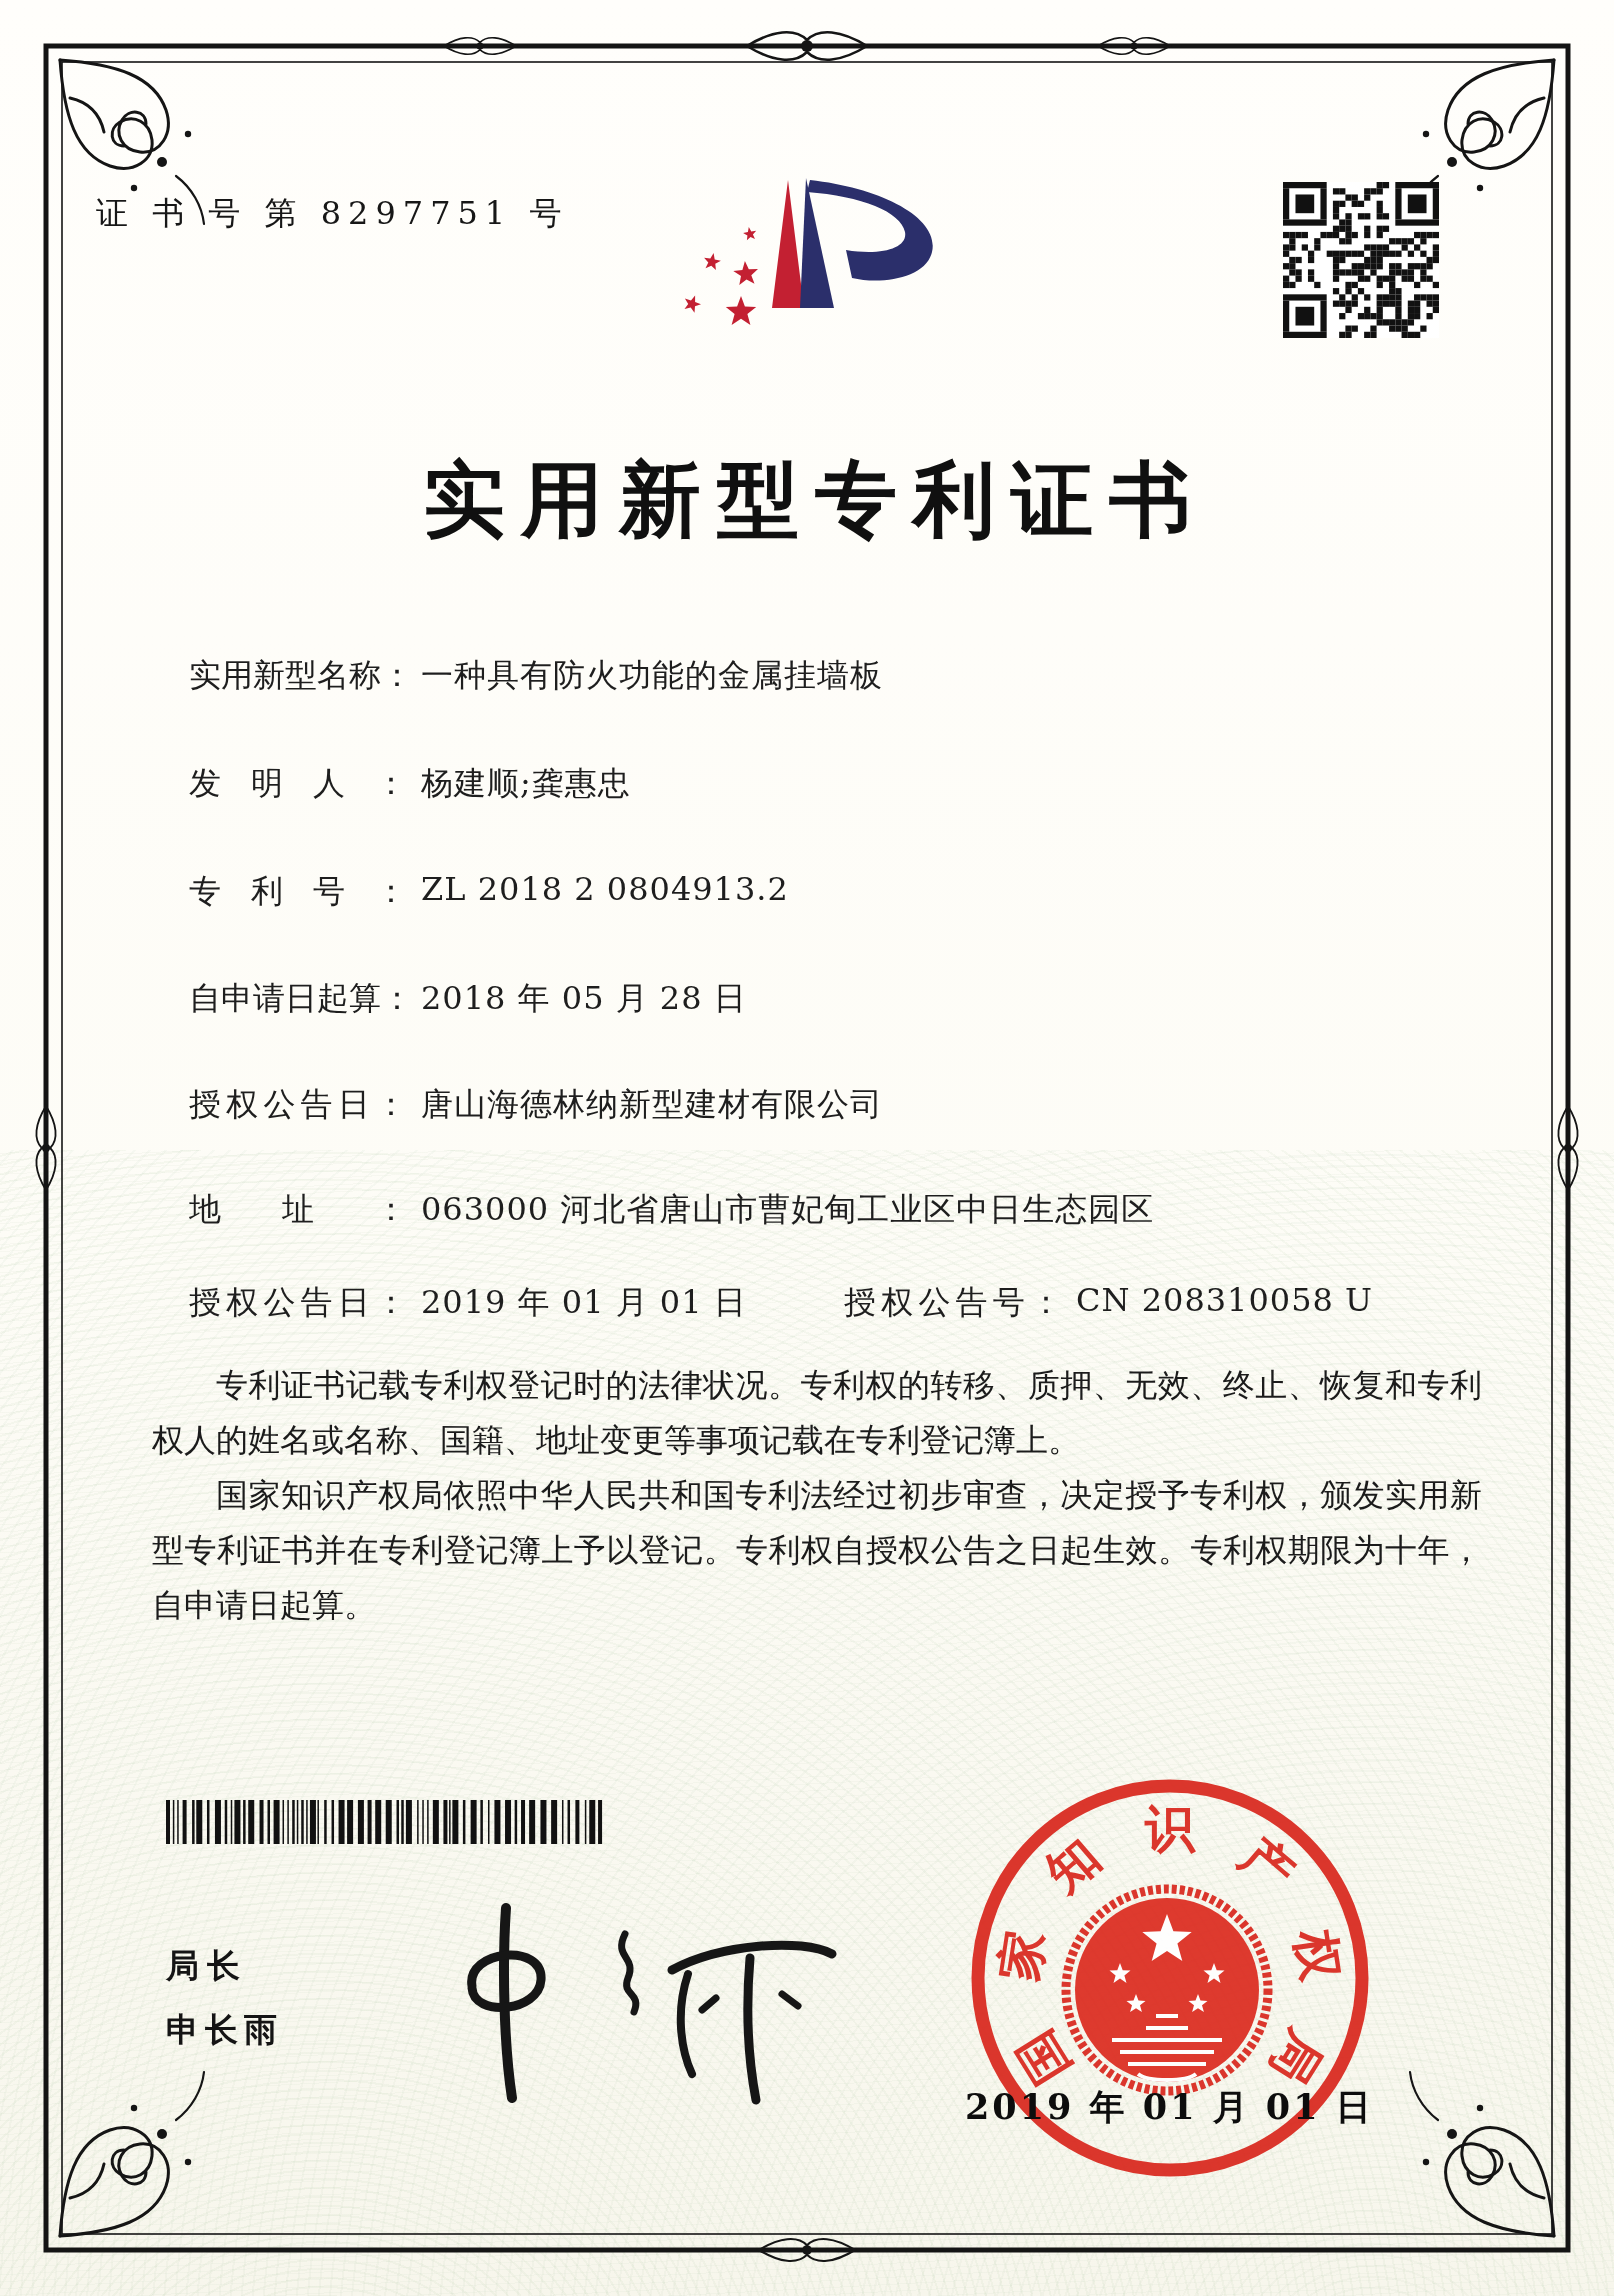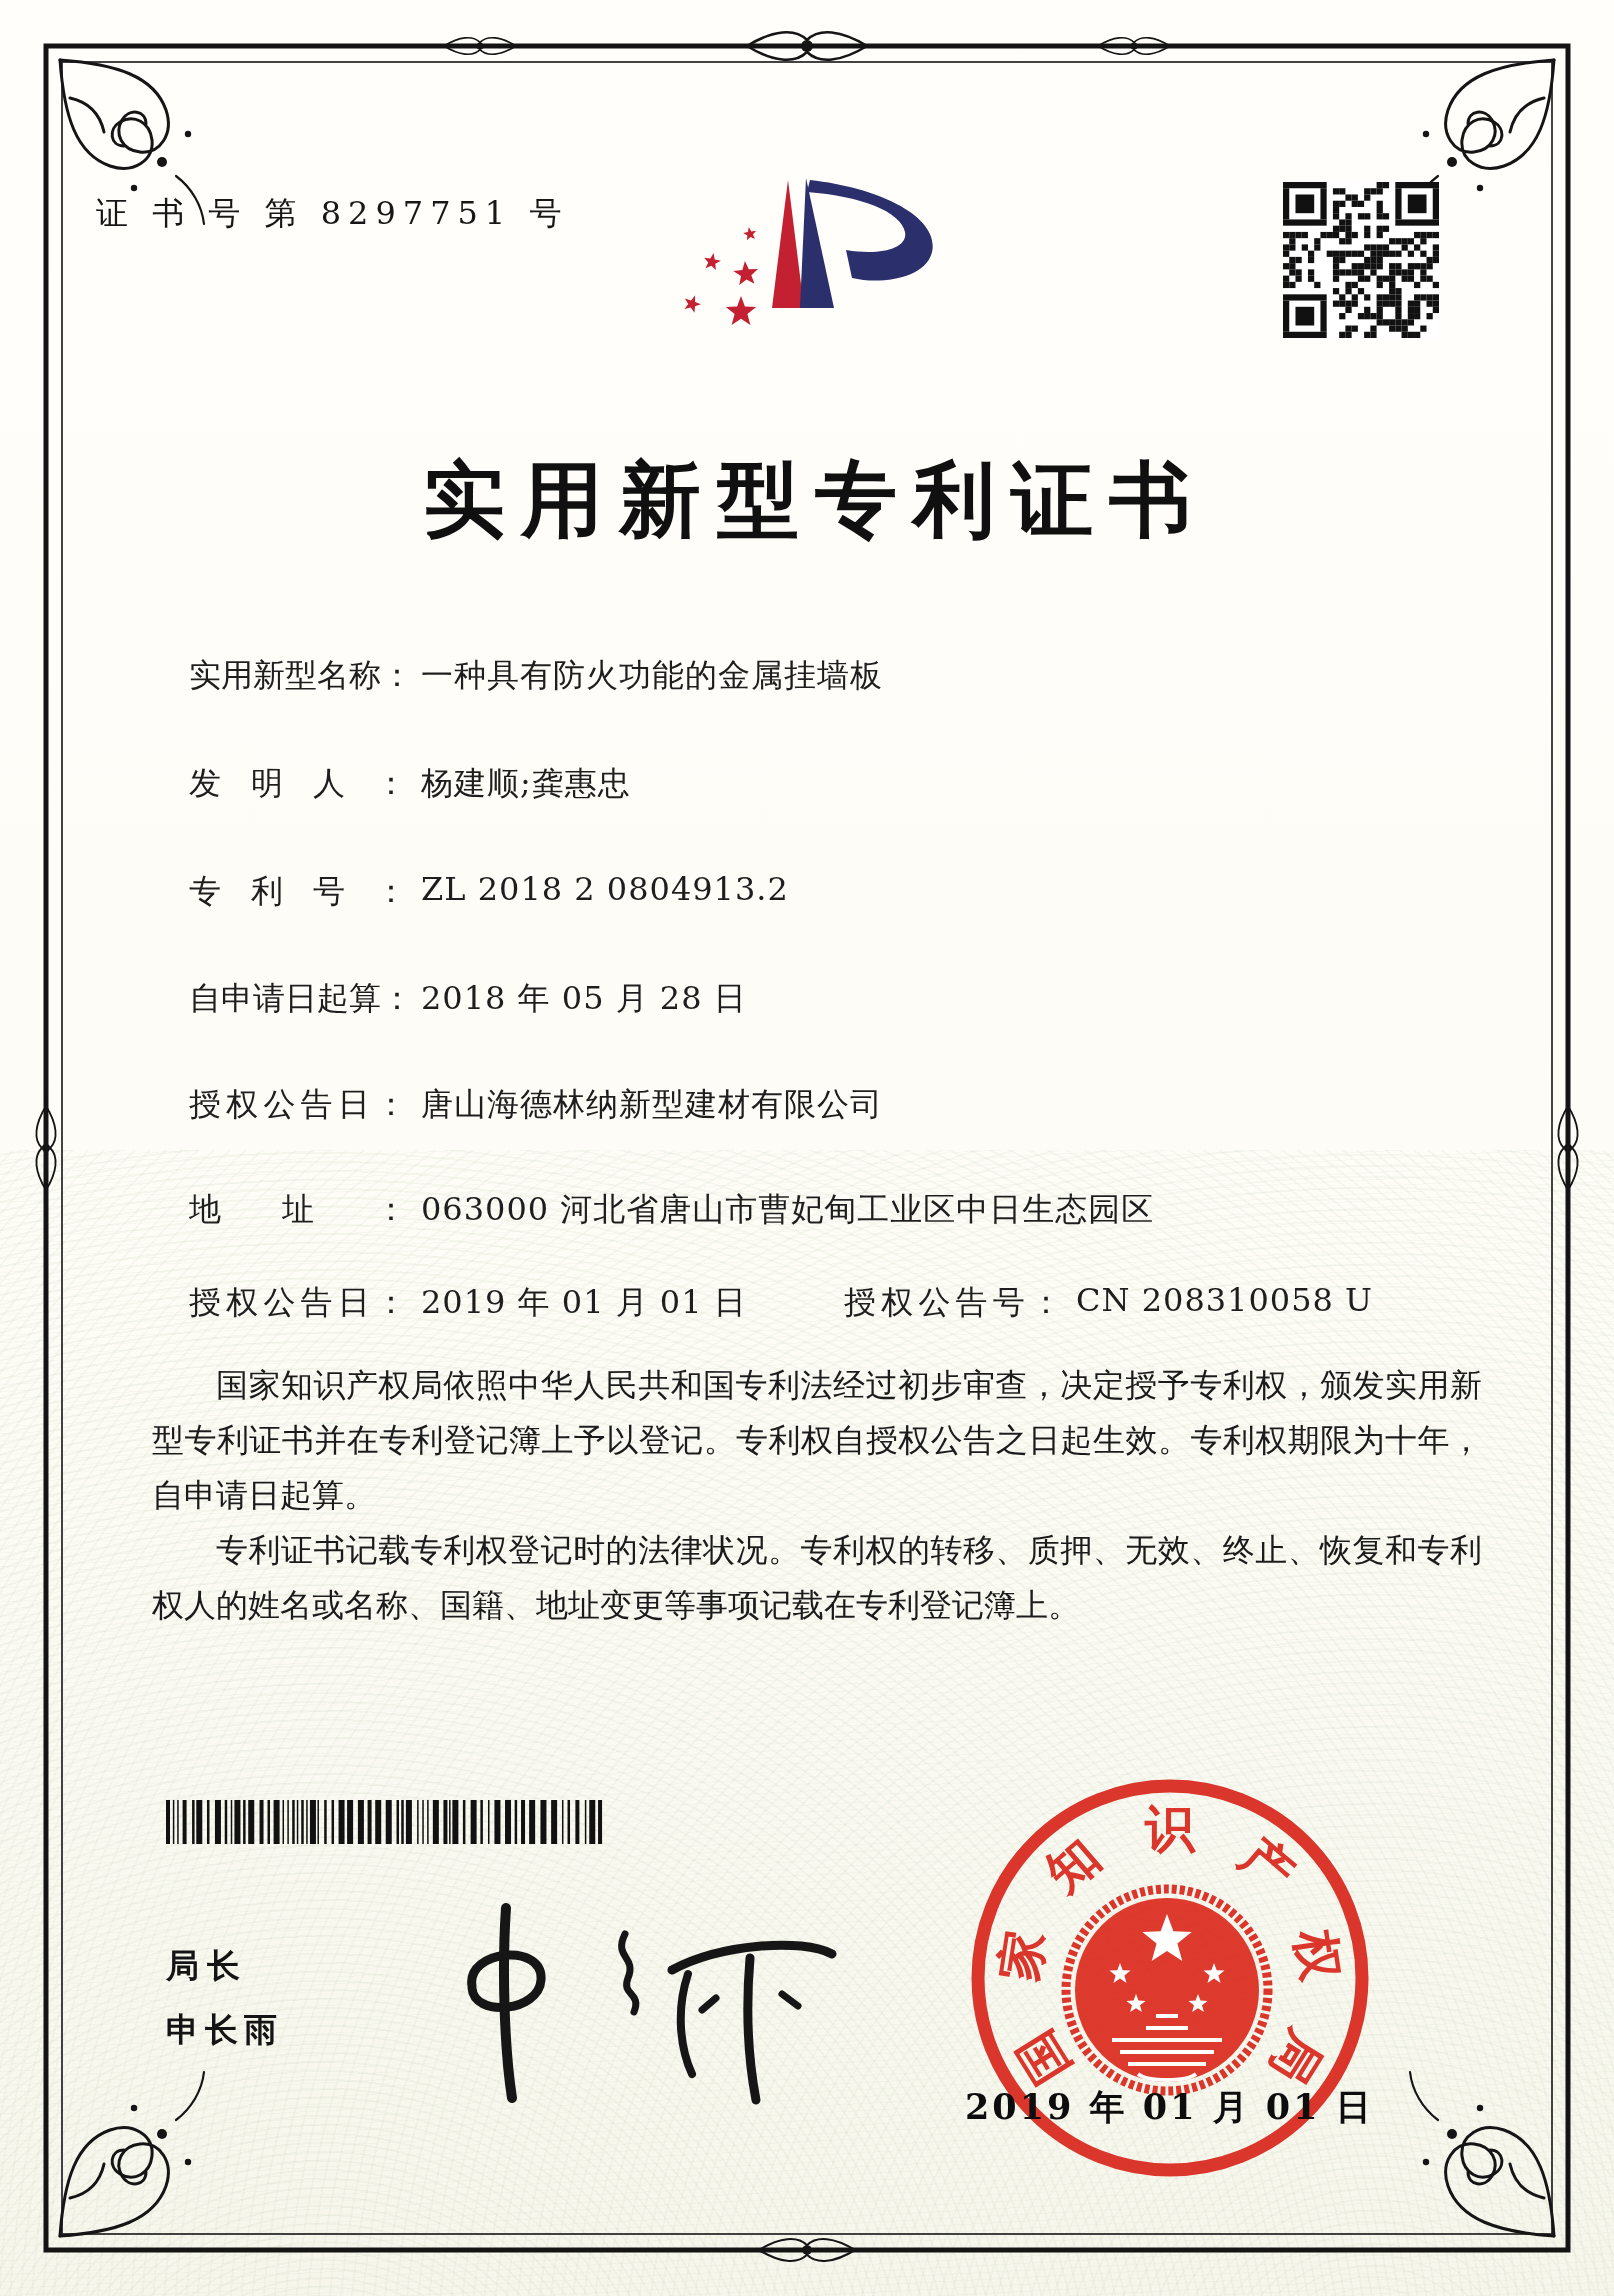--- a/index.html
+++ b/index.html
@@ -362,22 +362,22 @@
     </div>
     <div class="frow" style="top:1281px">
       <span class="flabel">授权公告日：</span><span class="fvalue">2019 年 01 月 01 日</span>
       <span class="pair2">
         <span class="flabel">授权公告号：</span><span class="fvalue">CN 208310058 U</span>
       </span>
     </div>
   </div>
 
   <div class="paras">
+    <p>专利证书记载专利权登记时的法律状况。专利权的转移、质押、无效、终止、恢复和专利权人的姓名或名称、国籍、地址变更等事项记载在专利登记簿上。</p>
     <p>国家知识产权局依照中华人民共和国专利法经过初步审查，决定授予专利权，颁发实用新型专利证书并在专利登记簿上予以登记。专利权自授权公告之日起生效。专利权期限为十年，自申请日起算。</p>
-    <p>专利证书记载专利权登记时的法律状况。专利权的转移、质押、无效、终止、恢复和专利权人的姓名或名称、国籍、地址变更等事项记载在专利登记簿上。</p>
   </div>
 
   <svg class="barcode" width="440" height="44" viewBox="0 0 440 44">
     <g id="barcode-bars" fill="#111111">
         <rect x="0" y="0" width="4" height="44"></rect>
         <rect x="6.844317436218262" y="0" width="1.5" height="44"></rect>
         <rect x="11.202802658081055" y="0" width="1.5" height="44"></rect>
         <rect x="16.59968674182892" y="0" width="4" height="44"></rect>
         <rect x="26.081538796424866" y="0" width="2.5" height="44"></rect>
         <rect x="30.286380410194397" y="0" width="6" height="44"></rect>

